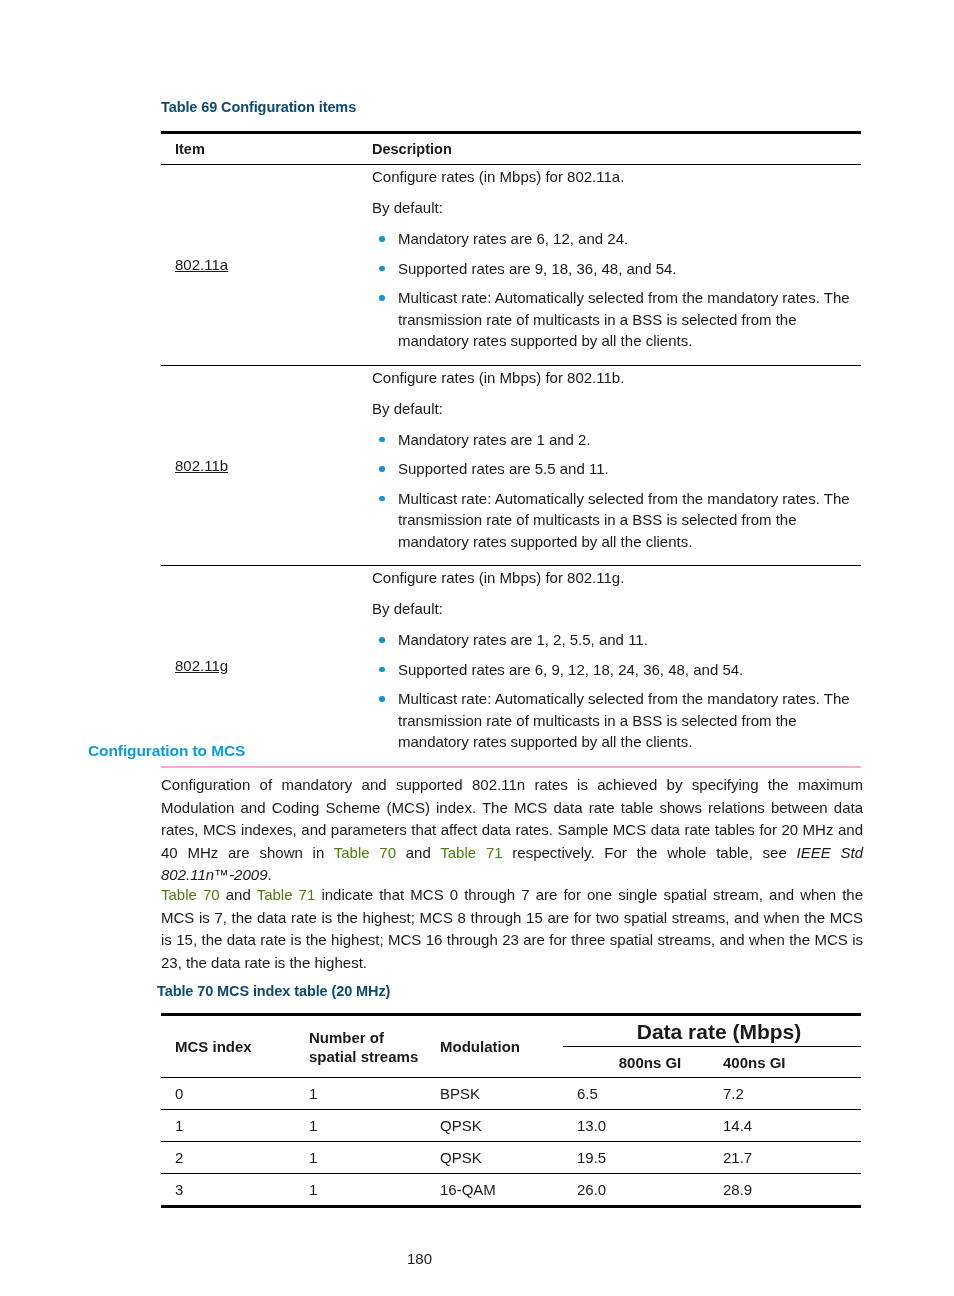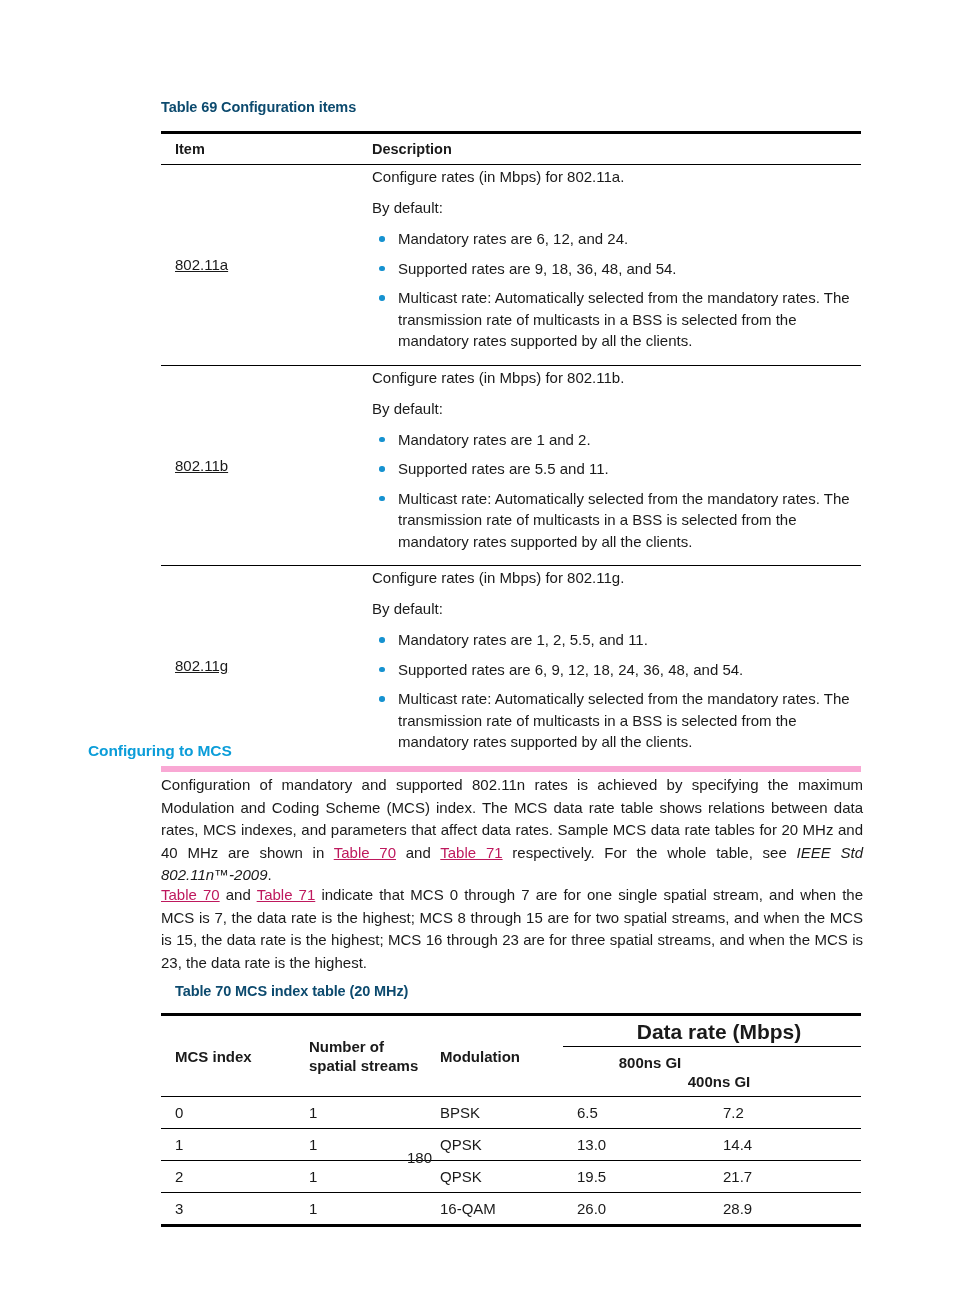--- a/index.html
+++ b/index.html
@@ -41,33 +41,32 @@
     font-weight: bold;
     letter-spacing: -0.1px;
   }
   .body-text {
     font-size: 15px;
     line-height: 22.5px;
     text-align: justify;
     color: #1a1a1a;
   }
   .xref {
-    color: #be185d;
-    text-decoration: underline;
+    color: #4d7c0f;
   }
   .ital { font-style: italic; }
 
   
   table {
     border-collapse: collapse;
     width: 100%;
     table-layout: fixed;
   }
   .rule-thick-top { border-top: 3px solid #000; }
-  .rule-thick-bottom { border-bottom: 6px solid #f9a8d4; }
+  .rule-thick-bottom { border-bottom: 2px solid #f9a8d4; }
   .rule-thin-bottom { border-bottom: 1px solid #000; }
 
   .t69 td, .t69 th {
     vertical-align: top;
     padding: 0;
   }
   .t69 th {
     font-size: 14.5px;
     font-weight: bold;
     text-align: left;
@@ -127,39 +126,38 @@
     font-weight: bold;
     font-size: 21px;
     padding: 6px 0 5px 14px;
     border-bottom: 1.2px solid #000;
     line-height: 19px;
   }
   .t70 .grp-subs {
     display: flex;
     padding: 6px 0 5px 14px;
     line-height: 19px;
-    flex-direction: column;
   }
   .t70 .grp-subs > span {
     font-weight: bold;
     font-size: 15px;
   }
   .t70 .sub-800 { width: 146px; }
   .t70 td.data {
     padding: 7px 0 7px 14px;
     font-size: 15px;
     border-bottom: 1px solid #000;
   }
   .t70 tr.last td.data { border-bottom: 3px solid #000; }
   .t70 .group-td { padding: 0; vertical-align: top; }
 
   .pagenum {
     position: absolute;
     left: 0;
-    top: 1149px;
+    top: 1250px;
     width: 839px;
     text-align: center;
     font-size: 15px;
     color: #1a1a1a;
   }
 </style>
 </head>
 <body>
 
 <div class="page">
@@ -216,27 +214,27 @@
               <li>Supported rates are 6, 9, 12, 18, 24, 36, 48, and 54.</li>
               <li>Multicast rate: Automatically selected from the mandatory rates. The transmission rate of multicasts in a BSS is selected from the mandatory rates supported by all the clients.</li>
             </ul>
           </td>
         </tr>
       </tbody>
     </table>
   </div>
 
 
-  <div class="h2" style="position:absolute; left:88px; top:742px;">Configuring to MCS</div>
+  <div class="h2" style="position:absolute; left:88px; top:742px;">Configuration to MCS</div>
 
   <div class="body-text" style="position:absolute; left:161px; top:774px; width:702px;"><span>Configuration of mandatory and supported 802.11n rates is achieved by specifying the maximum Modulation and Coding Scheme (MCS) index. The MCS data rate table shows relations between data rates, MCS indexes, and parameters that affect data rates. Sample MCS data rate tables for 20 MHz and 40 MHz are shown in </span><span class="xref">Table 70</span><span> and </span><span class="xref">Table 71</span><span> respectively. For the whole table, see </span><span class="ital">IEEE Std 802.11n™-2009</span><span>.</span></div>
 
   <div class="body-text" style="position:absolute; left:161px; top:884px; width:702px;"><span class="xref">Table 70</span><span> and </span><span class="xref">Table 71</span><span> indicate that MCS 0 through 7 are for one single spatial stream, and when the MCS is 7, the data rate is the highest; MCS 8 through 15 are for two spatial streams, and when the MCS is 15, the data rate is the highest; MCS 16 through 23 are for three spatial streams, and when the MCS is 23, the data rate is the highest.</span></div>
 
-  <div class="caption" style="position:absolute; left:175px; top:983px; width:700px;">Table 70 MCS index table (20 MHz)</div>
+  <div class="caption" style="position:absolute; left:157px; top:983px; width:700px;">Table 70 MCS index table (20 MHz)</div>
 
   <div style="position:absolute; left:161px; top:1013px; width:700px;">
     <table class="t70 rule-thick-top">
       <colgroup>
         <col style="width:134px">
         <col style="width:131px">
         <col style="width:137px">
         <col>
       </colgroup>
       <thead>

